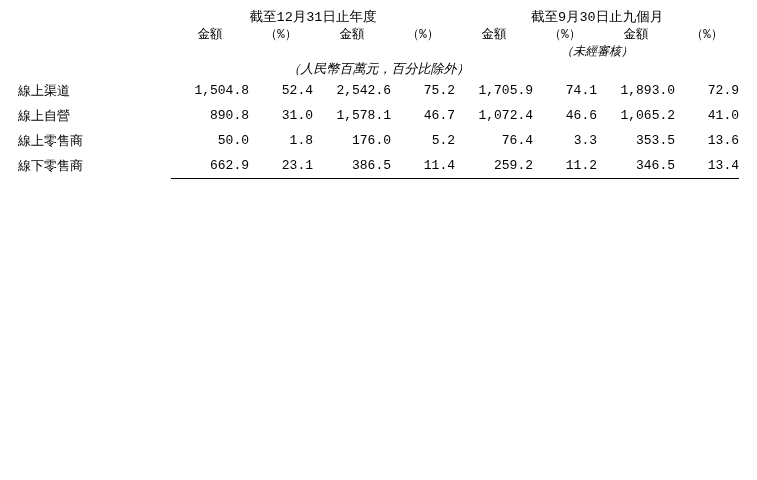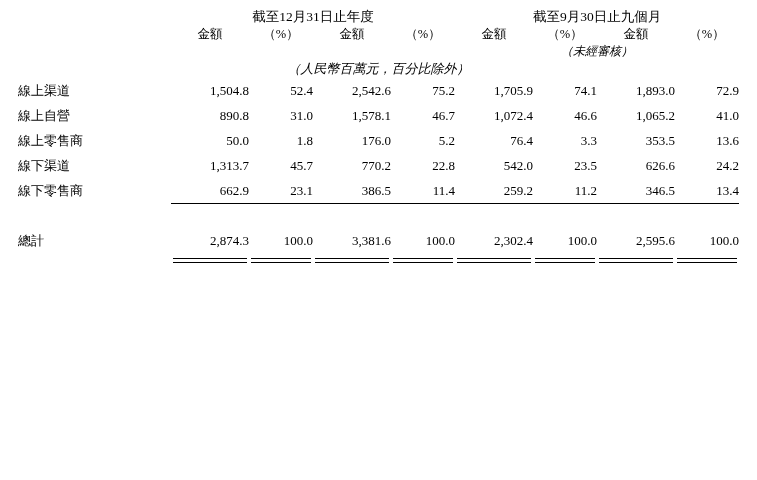--- a/index.html
+++ b/index.html
@@ -13,20 +13,21 @@
     font-family: "Liberation Serif", serif;
     color: #000000;
     overflow: hidden;
   }
   .sheet {
     position: relative;
     width: 627px;
     height: 480px;
     box-sizing: border-box;
     padding: 8px 18px 0 18px;
+    font-family: Liberation Mono, monospace;
   }
   table.fin {
     width: 721px;
     border-collapse: collapse;
     table-layout: fixed;
     font-size: 13px;
   }
   table.fin td, table.fin th {
     padding: 0;
     margin: 0;
@@ -198,31 +199,20 @@
       <td class="num">1.8</td>
       <td class="num">176.0</td>
       <td class="num">5.2</td>
       <td class="num">76.4</td>
       <td class="num">3.3</td>
       <td class="num">353.5</td>
       <td class="num">13.6</td>
     </tr>
 
 
-    <tr class="datarow">
-      <td class="label indent-1">線下渠道</td>
-      <td class="num">1,313.7</td>
-      <td class="num">45.7</td>
-      <td class="num">770.2</td>
-      <td class="num">22.8</td>
-      <td class="num">542.0</td>
-      <td class="num">23.5</td>
-      <td class="num">626.6</td>
-      <td class="num">24.2</td>
-    </tr>
 
     <tr class="datarow">
       <td class="label indent-2">線下零售商</td>
       <td class="num">662.9</td>
       <td class="num">23.1</td>
       <td class="num">386.5</td>
       <td class="num">11.4</td>
       <td class="num">259.2</td>
       <td class="num">11.2</td>
       <td class="num">346.5</td>
@@ -240,26 +230,15 @@
       <td></td>
       <td></td>
       <td></td>
       <td></td>
     </tr>
 
     <tr class="spacer">
       <td colspan="9"></td>
     </tr>
 
-    <tr class="total">
-      <td class="label indent-1">總計</td>
-      <td class="num dbl-under">2,874.3</td>
-      <td class="num dbl-under">100.0</td>
-      <td class="num dbl-under">3,381.6</td>
-      <td class="num dbl-under">100.0</td>
-      <td class="num dbl-under">2,302.4</td>
-      <td class="num dbl-under">100.0</td>
-      <td class="num dbl-under">2,595.6</td>
-      <td class="num dbl-under">100.0</td>
-    </tr>
   </tbody>
     </table>
 </div>
 
 </body></html>

